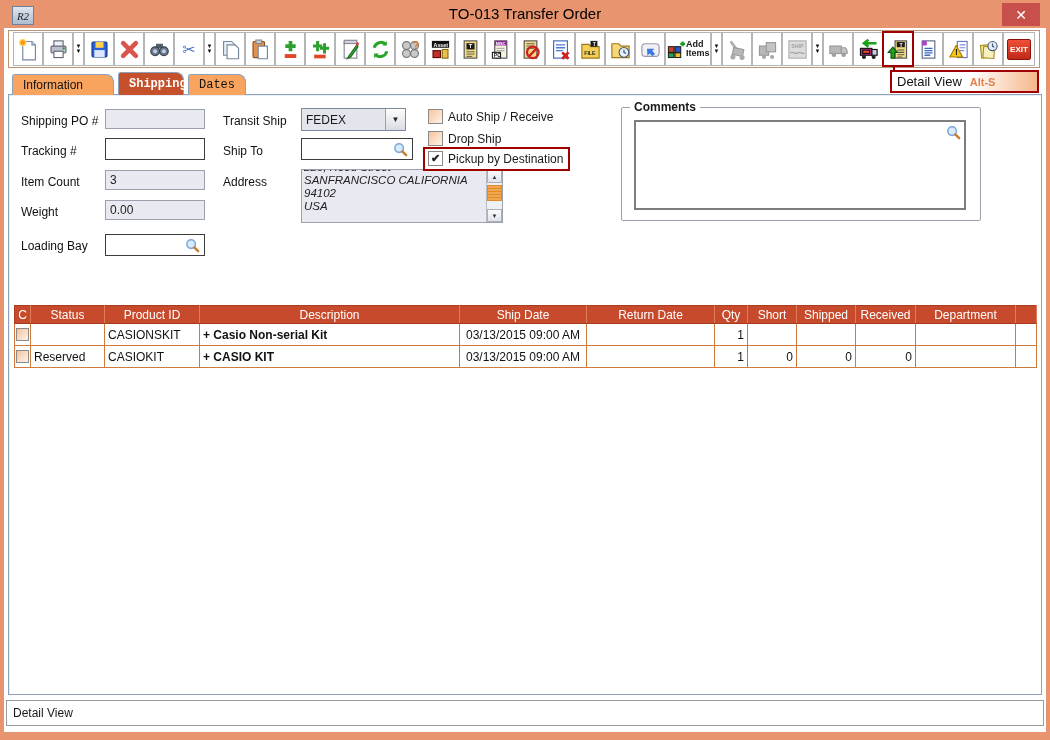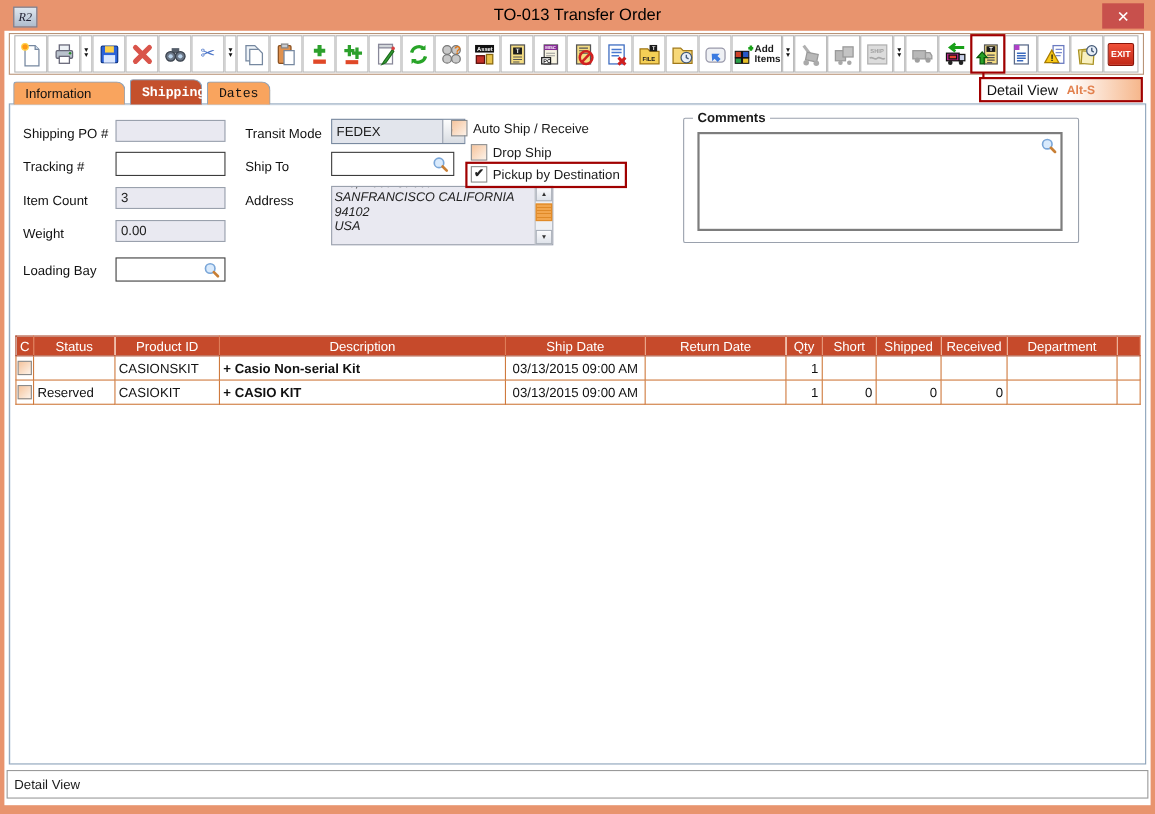--- a/index.html
+++ b/index.html
@@ -406,22 +406,22 @@
   <div class="inp" style="left:96px;top:105px;width:100px;height:20px">0.00</div>
 
   <div class="flabel" style="left:12px;top:144px">Loading Bay</div>
   <div class="inp en withmag" style="left:96px;top:139px;width:100px;height:22px">
     <span></span>
     <svg class="mag" viewBox="0 0 16 16">
         <use href="#magsym"></use>
       </svg>
   </div>
 
-  <div class="flabel" style="left:214px;top:19px">Transit Mode</div>
-  <div class="sel" style="left:292px;top:13px;width:122px;height:23px">
+  <div class="flabel" style="left:214px;top:19px">Transit Ship</div>
+  <div class="sel" style="left:292px;top:13px;width:105px;height:23px">
     <span class="val">FEDEX</span>
     <span class="btn">▼</span>
   </div>
 
   <div class="flabel" style="left:214px;top:49px">Ship To</div>
   <div class="inp en withmag" style="left:292px;top:43px;width:112px;height:22px">
     <span></span>
     <svg class="mag" viewBox="0 0 16 16">
         <use href="#magsym"></use>
       </svg>
@@ -435,21 +435,21 @@
       <div>94102</div>
       <div>USA</div>
     </div>
     <div class="sbar">
       <div class="sbtn">▲</div>
       <div class="sthumb"></div>
       <div class="sbtn" style="margin-top:auto">▼</div>
     </div>
   </div>
 
-  <div class="cbrow" style="left:401px;top:14px">
+  <div class="cbrow" style="left:419px;top:14px">
     <span class="cb"></span>
     <span>Auto Ship / Receive</span>
   </div>
   <div class="cbrow" style="left:419px;top:36px">
     <span class="cb"></span>
     <span>Drop Ship</span>
   </div>
   <div class="hlbox" style="left:414px;top:52px;width:143px;height:20px"></div>
   <div class="cbrow" style="left:419px;top:56px">
     <span class="cb white">✔</span>

